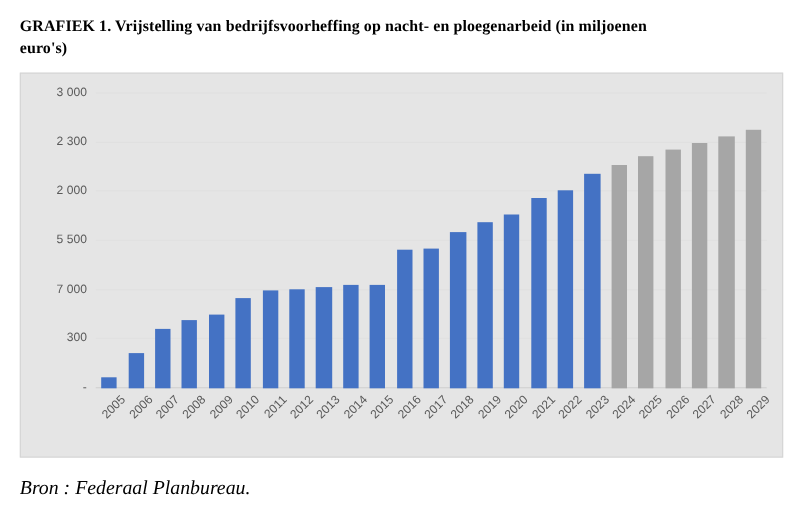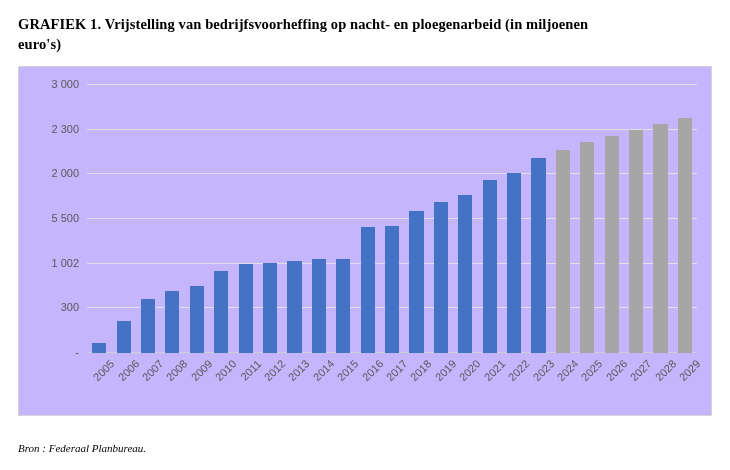--- a/index.html
+++ b/index.html
@@ -28,21 +28,21 @@
     color: #000000;
     margin: 0 0 10px 0;
     letter-spacing: 0.1px;
   }
   .chart-box {
     position: relative;
     box-sizing: border-box;
     width: 694px;
     height: 350px;
     border: 1px solid #d4d4d4;
-    background: #c4b5fd;
+    background: #e5e5e5;
     margin: 12px auto;
     text-decoration: underline;
   }
   .plot-area {
     position: absolute;
     left: 68px;
     top: 18px;
     right: 14px;
     bottom: 62px;
   }
@@ -102,21 +102,21 @@
     white-space: nowrap;
     transform-origin: left top;
     transform: rotate(-45deg) translate(-72%, 6px);
   }
   .source {
     position: absolute;
     left: 18px;
     bottom: 16px;
     font-family: "Liberation Serif", serif;
     font-style: italic;
-    font-size: 11px;
+    font-size: 18px;
     color: #000000;
   }
 </style>
 </head>
 <body>
 
 <div class="page">
 
   <div class="title">GRAFIEK 1. Vrijstelling van bedrijfsvoorheffing op nacht- en ploegenarbeid (in miljoenen euro's)</div>
 
@@ -129,21 +129,21 @@
           <div class="gridline" style="bottom: 83.3333%;">
             <div class="ytick" style="top: 0px;">2 300</div>
           </div>
           <div class="gridline" style="bottom: 66.6667%; text-align: right;">
             <div class="ytick" style="top: 0px;">2 000</div>
           </div>
           <div class="gridline" style="bottom: 50%;">
             <div class="ytick" style="top: 0px;">5 500</div>
           </div>
           <div class="gridline" style="bottom: 33.3333%;">
-            <div class="ytick" style="top: 0px;">1 002</div>
+            <div class="ytick" style="top: 0px;">7 000</div>
           </div>
           <div class="gridline" style="bottom: 16.6667%;">
             <div class="ytick" style="top: 0px;">300</div>
           </div>
           <div class="gridline axis-zero" style="bottom: 0%;">
             <div class="ytick" style="top: 0px;">-</div>
           </div>
         </div>
       <div class="bars" id="bars">
           <div class="bar-slot">

